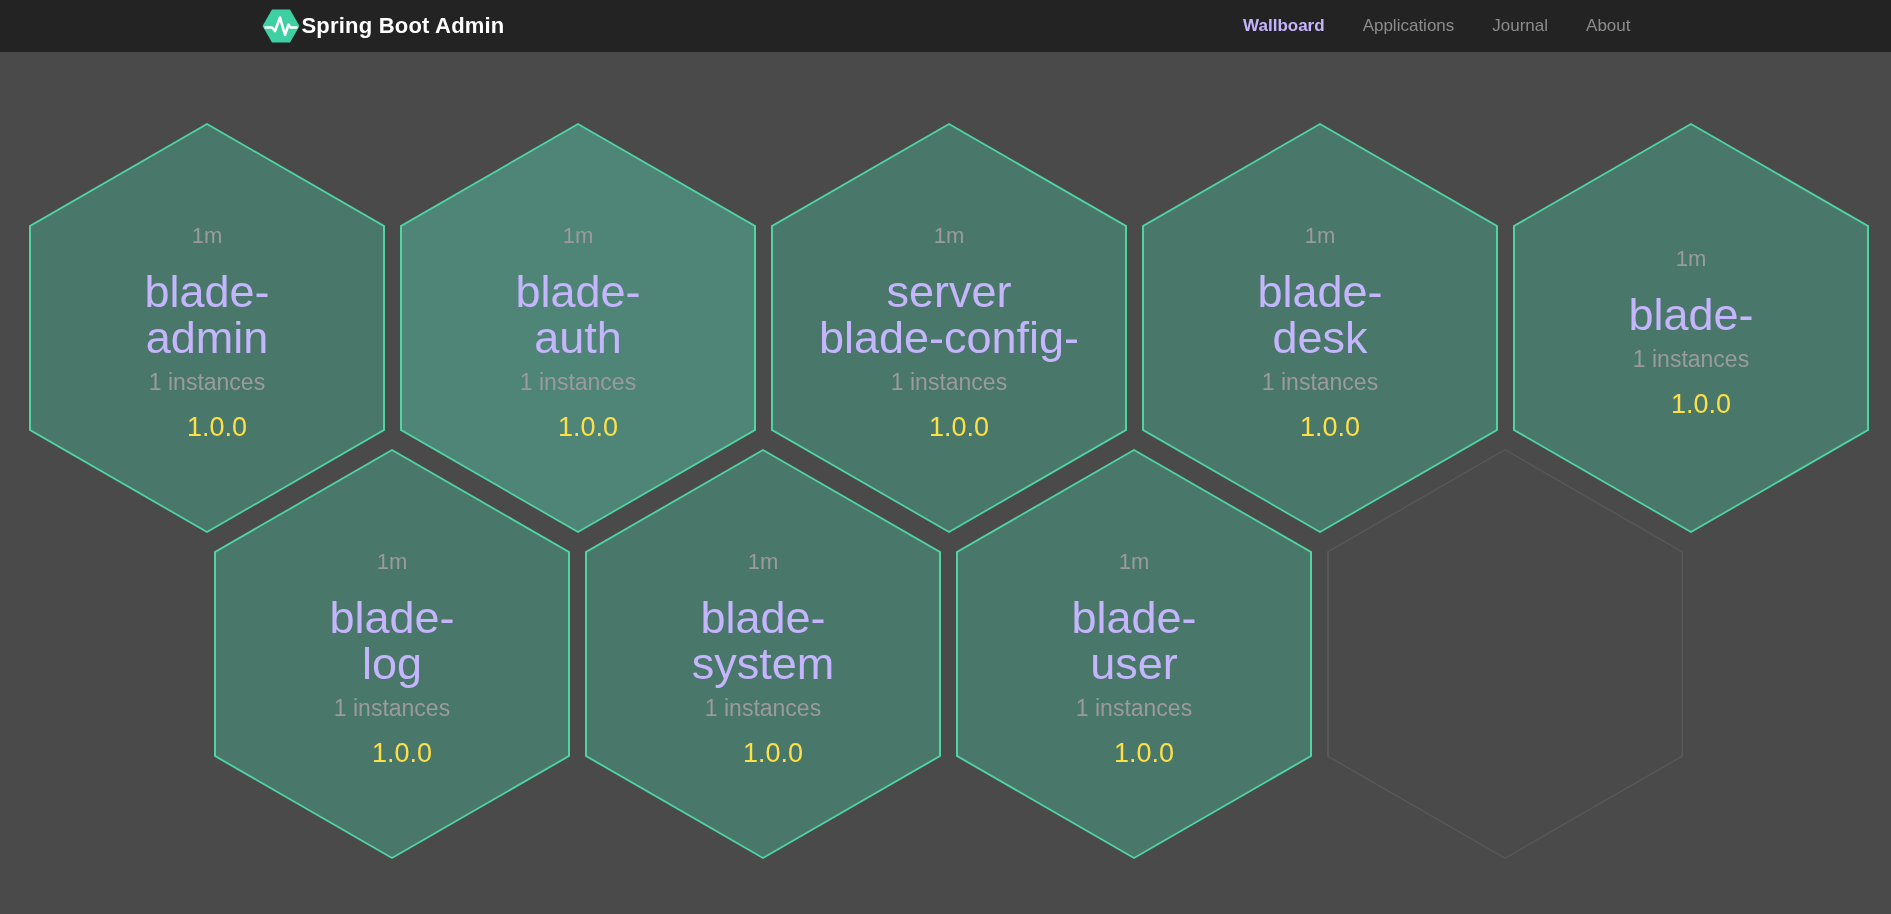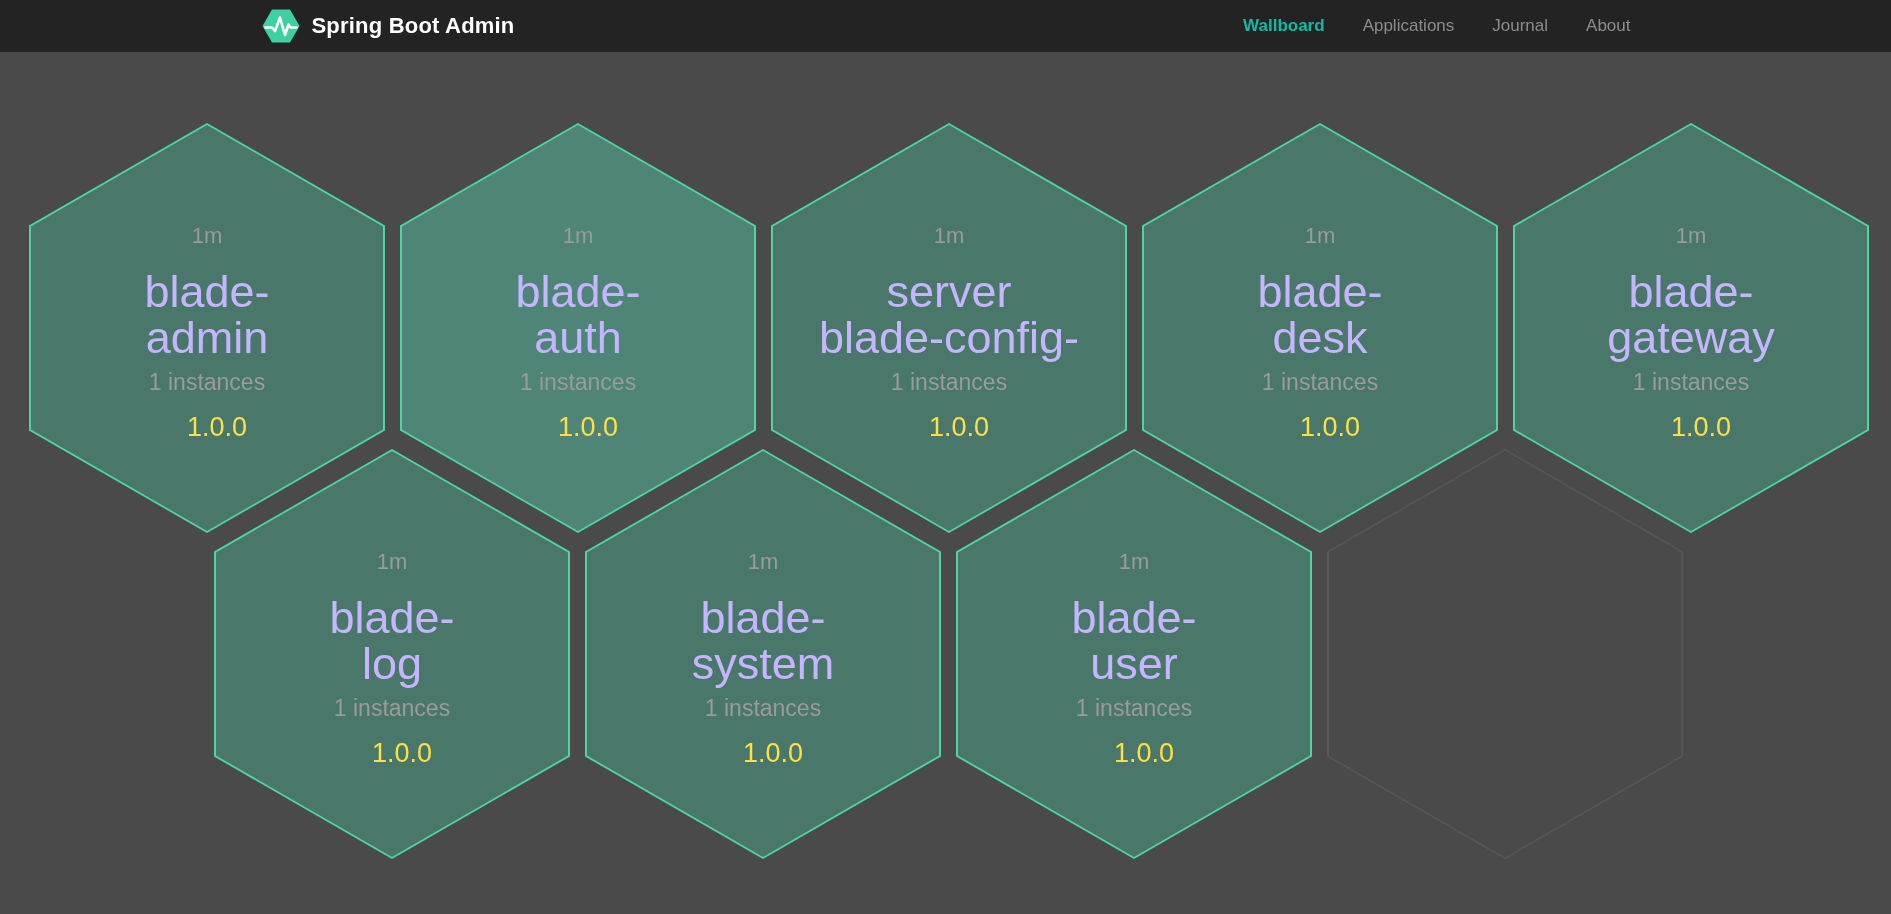--- a/index.html
+++ b/index.html
@@ -29,21 +29,21 @@
   .header-inner{
     width:1370px;
     height:100%;
     margin:0 auto;
     display:flex;
     align-items:center;
   }
   .brand{
     display:flex;
     align-items:center;
-    gap:11px;
+    gap:1px;
     cursor:pointer;
   }
   .brand svg{display:block;}
   .brand-title{
     color:#ffffff;
     font-size:22px;
     font-weight:700;
     letter-spacing:0.2px;
   }
   .nav{
@@ -51,21 +51,21 @@
     display:flex;
     align-items:center;
     gap:38px;
   }
   .nav-item{
     font-size:17px;
     color:var(--nav-inactive);
     cursor:pointer;
   }
   .nav-item.active{
-    color:#14b8a6;
+    color:#c4b5fd;
     font-weight:700;
   }
 
   
   .wallboard{
     position:relative;
     width:1891px;
     height:862px;
     padding-left:19px;
   }
@@ -209,21 +209,20 @@
       <div class="version">1.0.0</div>
     </div>
   </div>
 
   <div class="hex" style="left:1513px;top:71px">
     <div class="hex-bg"></div>
     <div class="hex-content">
       <div class="uptime">1m</div>
       <div class="app-name">
         <div>blade-</div>
-        <div>gateway</div>
       </div>
       <div class="instances">1 instances</div>
       <div class="version">1.0.0</div>
     </div>
   </div>
 
   <div class="hex" style="left:214px;top:397px">
     <div class="hex-bg"></div>
     <div class="hex-content">
       <div class="uptime">1m</div>

